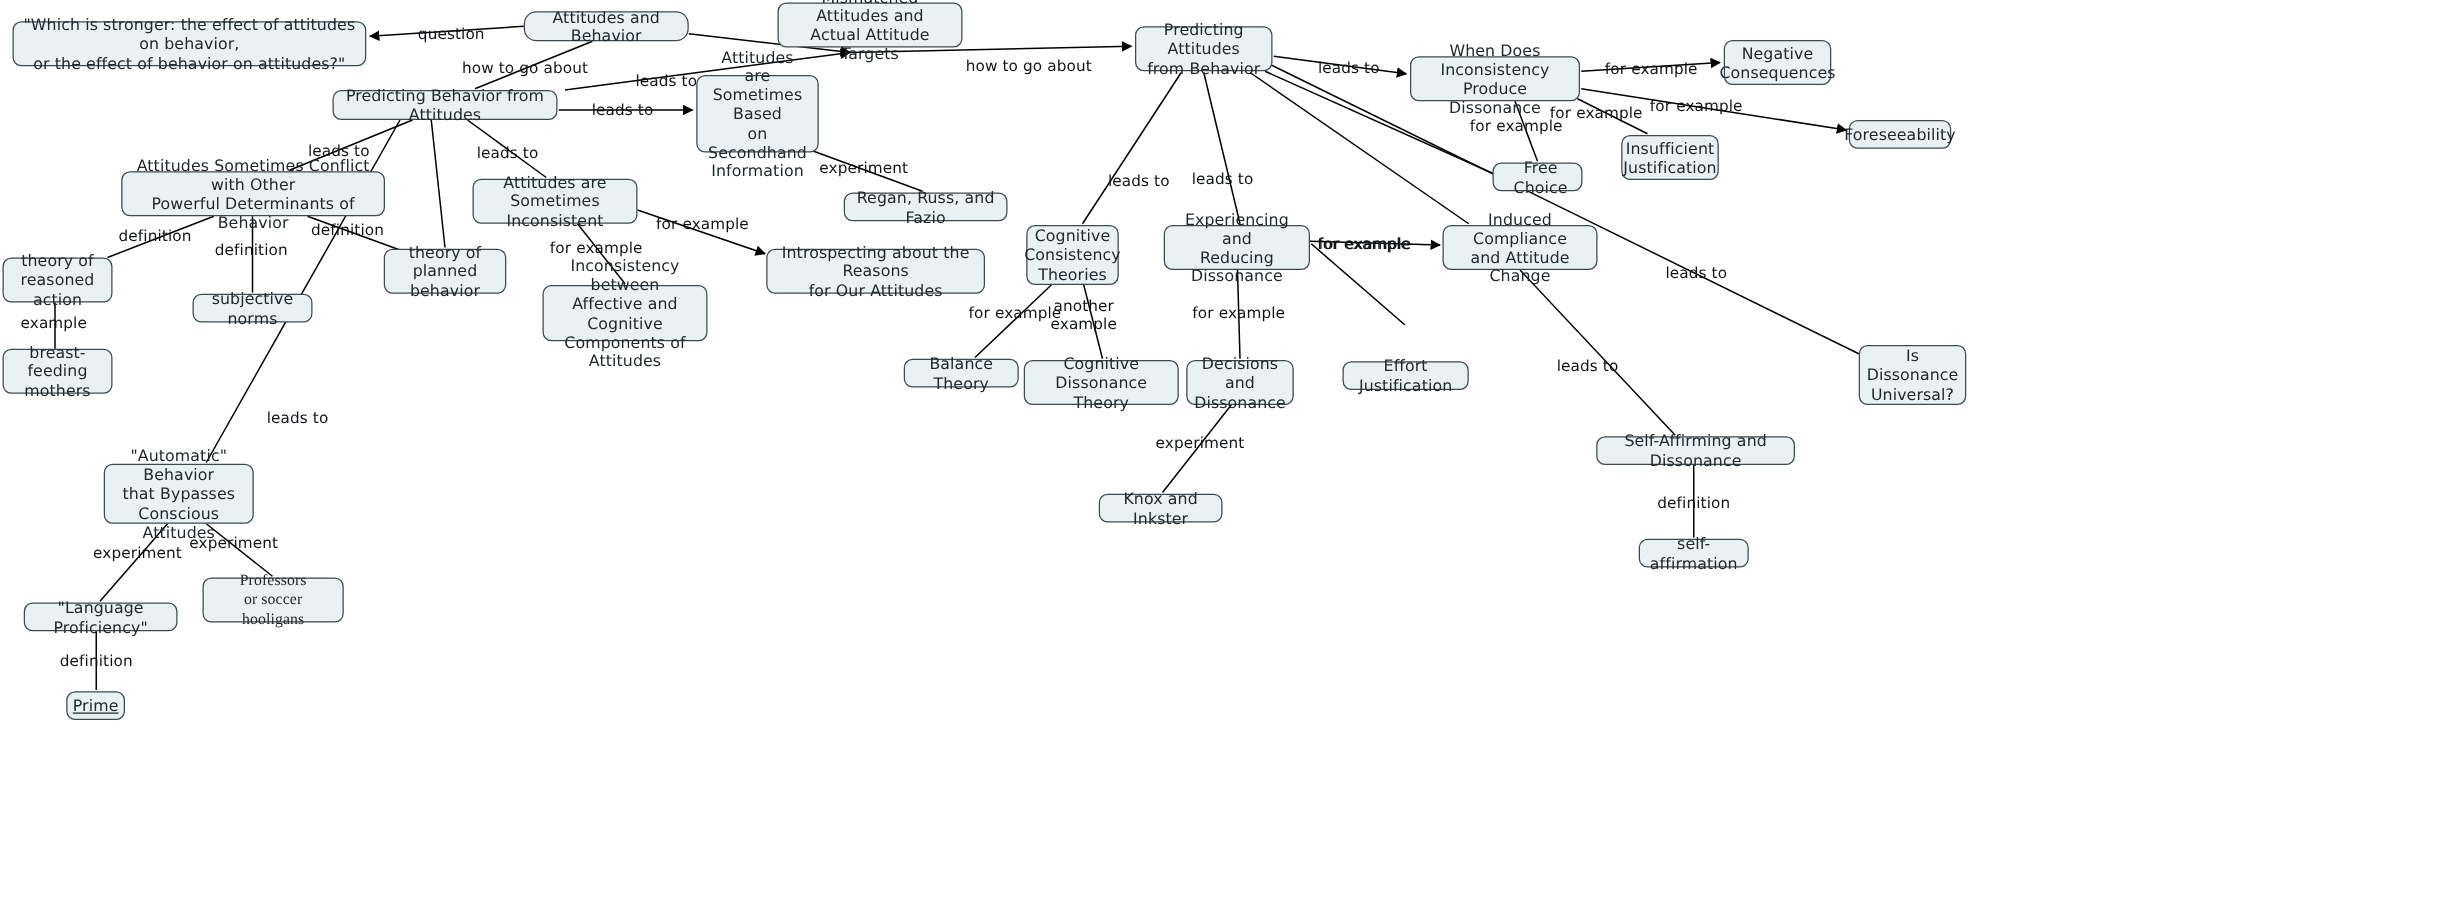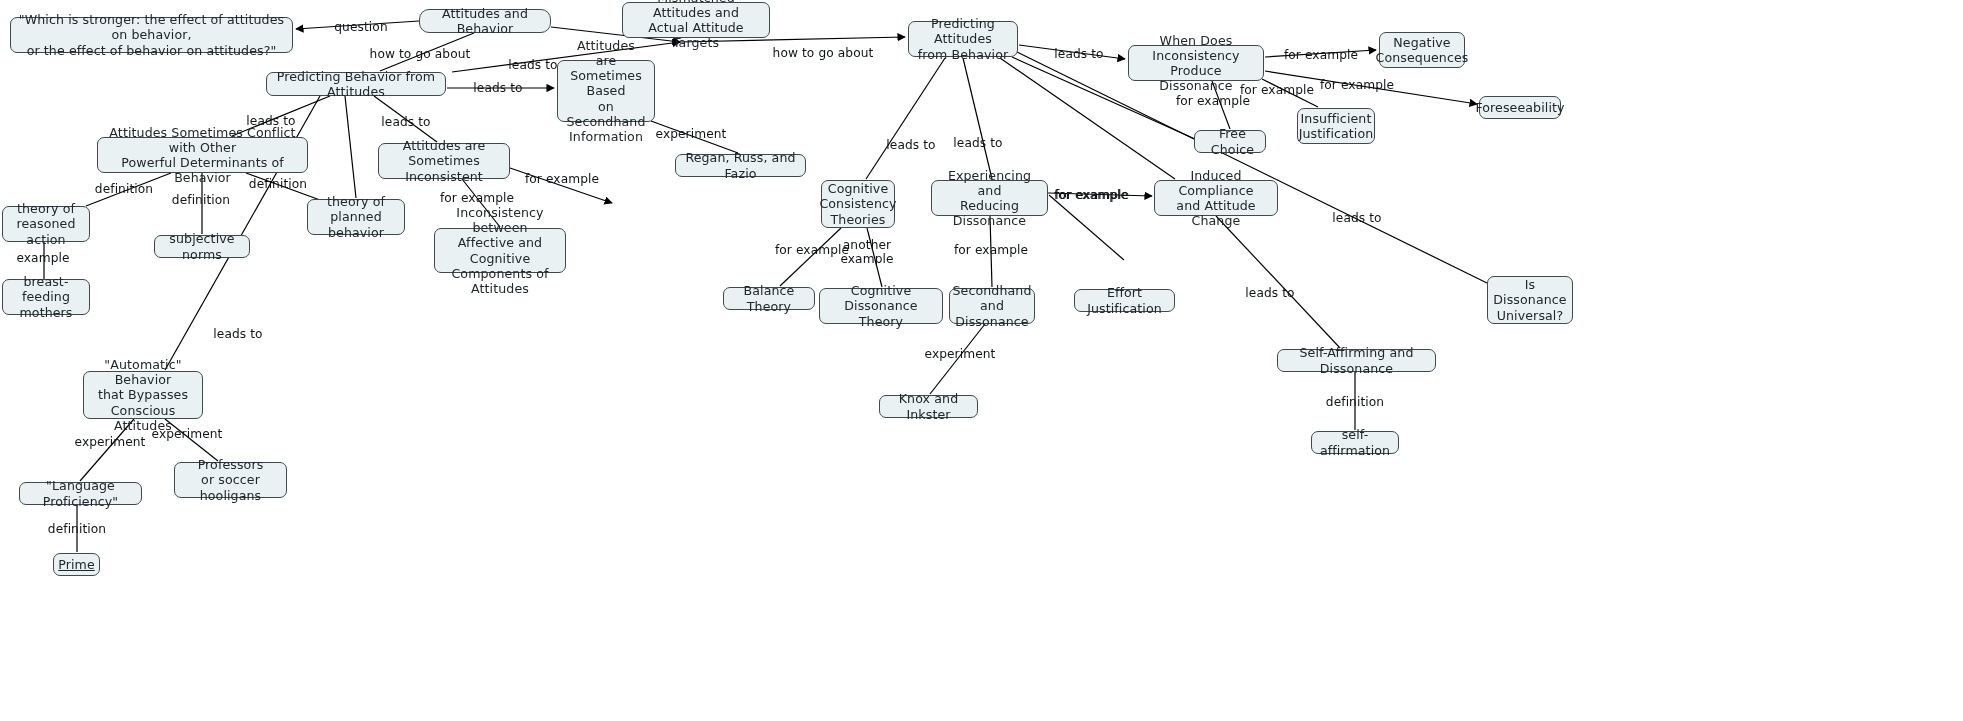--- a/index.html
+++ b/index.html
@@ -143,42 +143,44 @@
 Inconsistent</div>
       <div class="node" style="left: 2px; top: 206px; width: 88px; height: 36px;">theory of
 reasoned action</div>
       <div class="node" style="left: 154px; top: 235px; width: 96px; height: 23px;">subjective norms</div>
       <div class="node" style="left: 307px; top: 199px; width: 98px; height: 36px;">theory of
 planned behavior</div>
       <div class="node" style="left: 434px; top: 228px; width: 132px; height: 45px;">Inconsistency between
 Affective and Cognitive
 Components of Attitudes</div>
       <div class="node" style="left: 675px; top: 154px; width: 131px; height: 23px;">Regan, Russ, and Fazio</div>
+      <div class="node" style="left: 613px; top: 199px; width: 175px; height: 36px;">Introspecting about the Reasons
+for Our Attitudes</div>
       <div class="node" style="left: 821px; top: 180px; width: 74px; height: 48px;">Cognitive
 Consistency
 Theories</div>
       <div class="node" style="left: 931px; top: 180px; width: 117px; height: 36px;">Experiencing and
 Reducing Dissonance</div>
       <div class="node" style="left: 1154px; top: 180px; width: 124px; height: 36px;">Induced Compliance
 and Attitude Change</div>
       <div class="node" style="left: 1487px; top: 276px; width: 86px; height: 48px;">Is Dissonance
 Universal?</div>
       <div class="node" style="left: 1074px; top: 261px; width: 101px; height: 23px; margin-top: 28px;">Effort Justification</div>
       <div class="node" style="left: 723px; top: 287px; width: 92px; height: 23px;">Balance Theory</div>
       <div class="node" style="left: 819px; top: 288px; width: 124px; height: 36px;">Cognitive Dissonance
 Theory</div>
-      <div class="node" style="left: 949px; top: 288px; width: 86px; height: 36px;">Secondhand and
+      <div class="node" style="left: 949px; top: 288px; width: 86px; height: 36px;">Decisions and
 Dissonance</div>
       <div class="node" style="left: 1277px; top: 349px; width: 159px; height: 23px;">Self-Affirming and Dissonance</div>
       <div class="node" style="left: 879px; top: 395px; width: 99px; height: 23px;">Knox and Inkster</div>
       <div class="node" style="left: 1311px; top: 431px; width: 88px; height: 23px;">self-affirmation</div>
       <div class="node" style="left: 83px; top: 371px; width: 120px; height: 48px;">"Automatic" Behavior
 that Bypasses
 Conscious Attitudes</div>
-      <div class="node" style="left: 174px; top: 462px; width: 113px; height: 36px;">Professors
+      <div class="node" style="left: 162px; top: 462px; width: 113px; height: 36px; font-family: Liberation Serif, serif;">Professors
 or soccer hooligans</div>
       <div class="node" style="left: 19px; top: 482px; width: 123px; height: 23px;">"Language Proficiency"</div>
       <div class="node" style="left: 53px; top: 553px; width: 47px; height: 23px; text-decoration: underline;">Prime</div>
       <div class="node" style="left: 2px; top: 279px; width: 88px; height: 36px;">breast-feeding
 mothers</div>
     </div>
   <div id="label-layer">
       <div class="edge-label" style="left: 361px; top: 27px;">question</div>
       <div class="edge-label" style="left: 420px; top: 54px;">how to go about</div>
       <div class="edge-label" style="left: 533px; top: 65px;">leads to</div>

